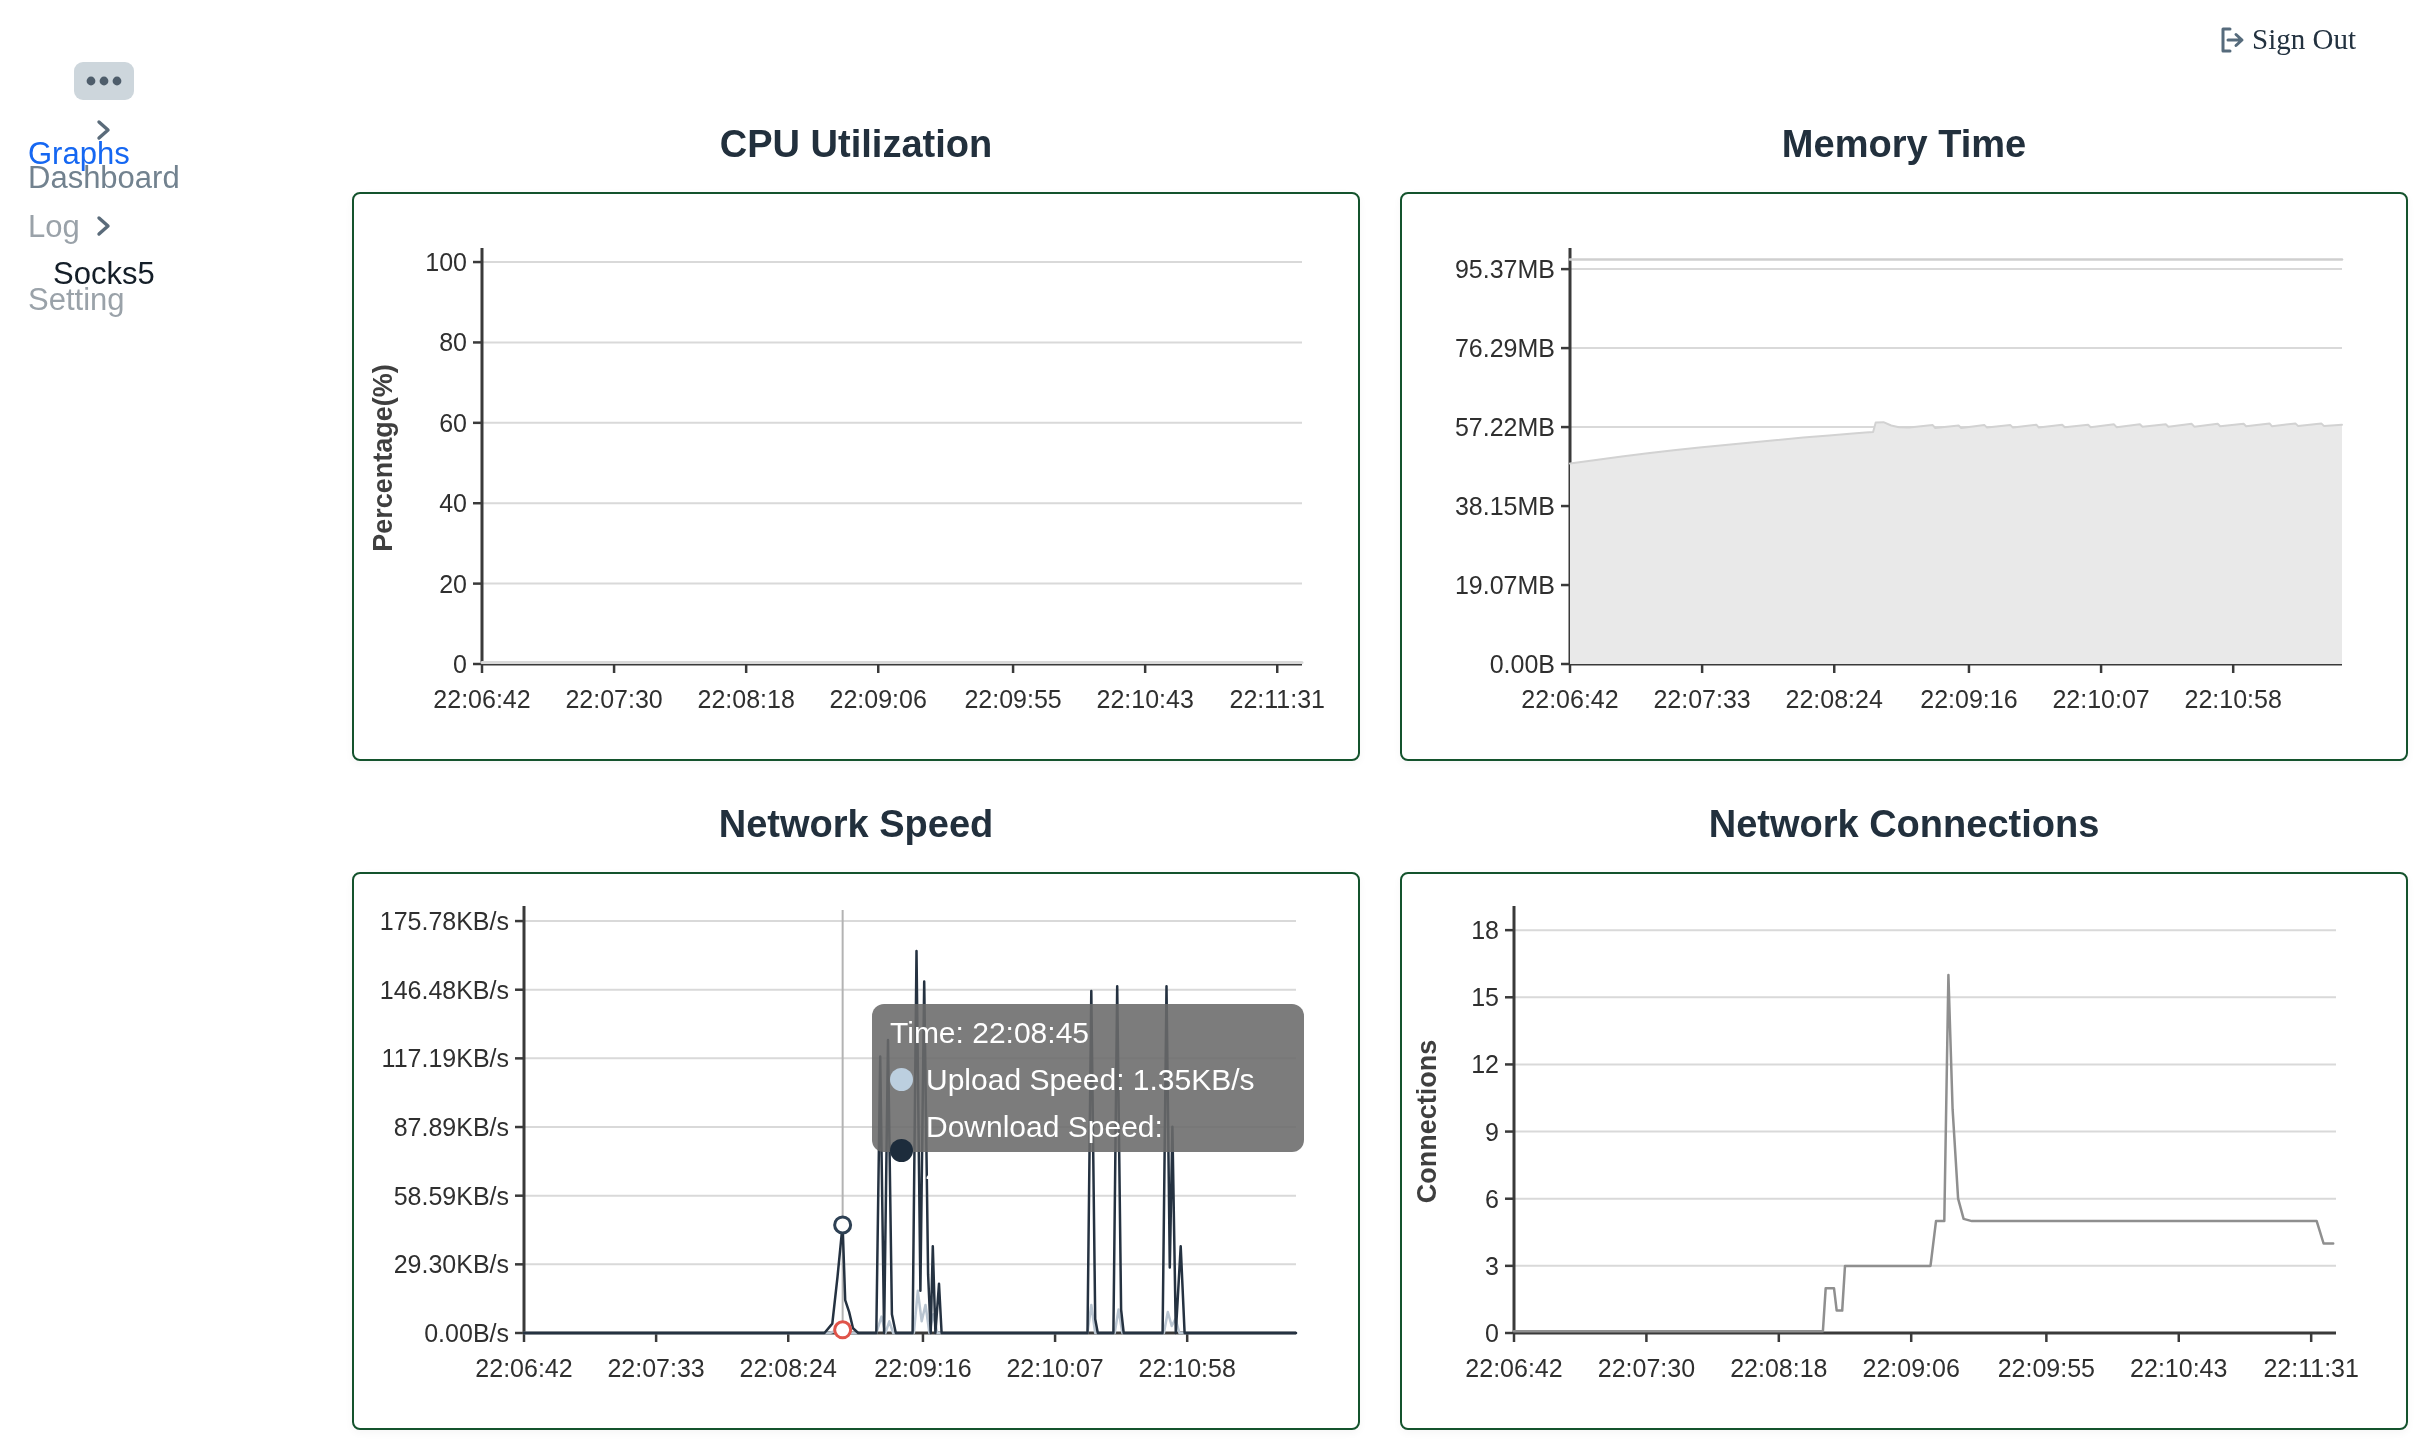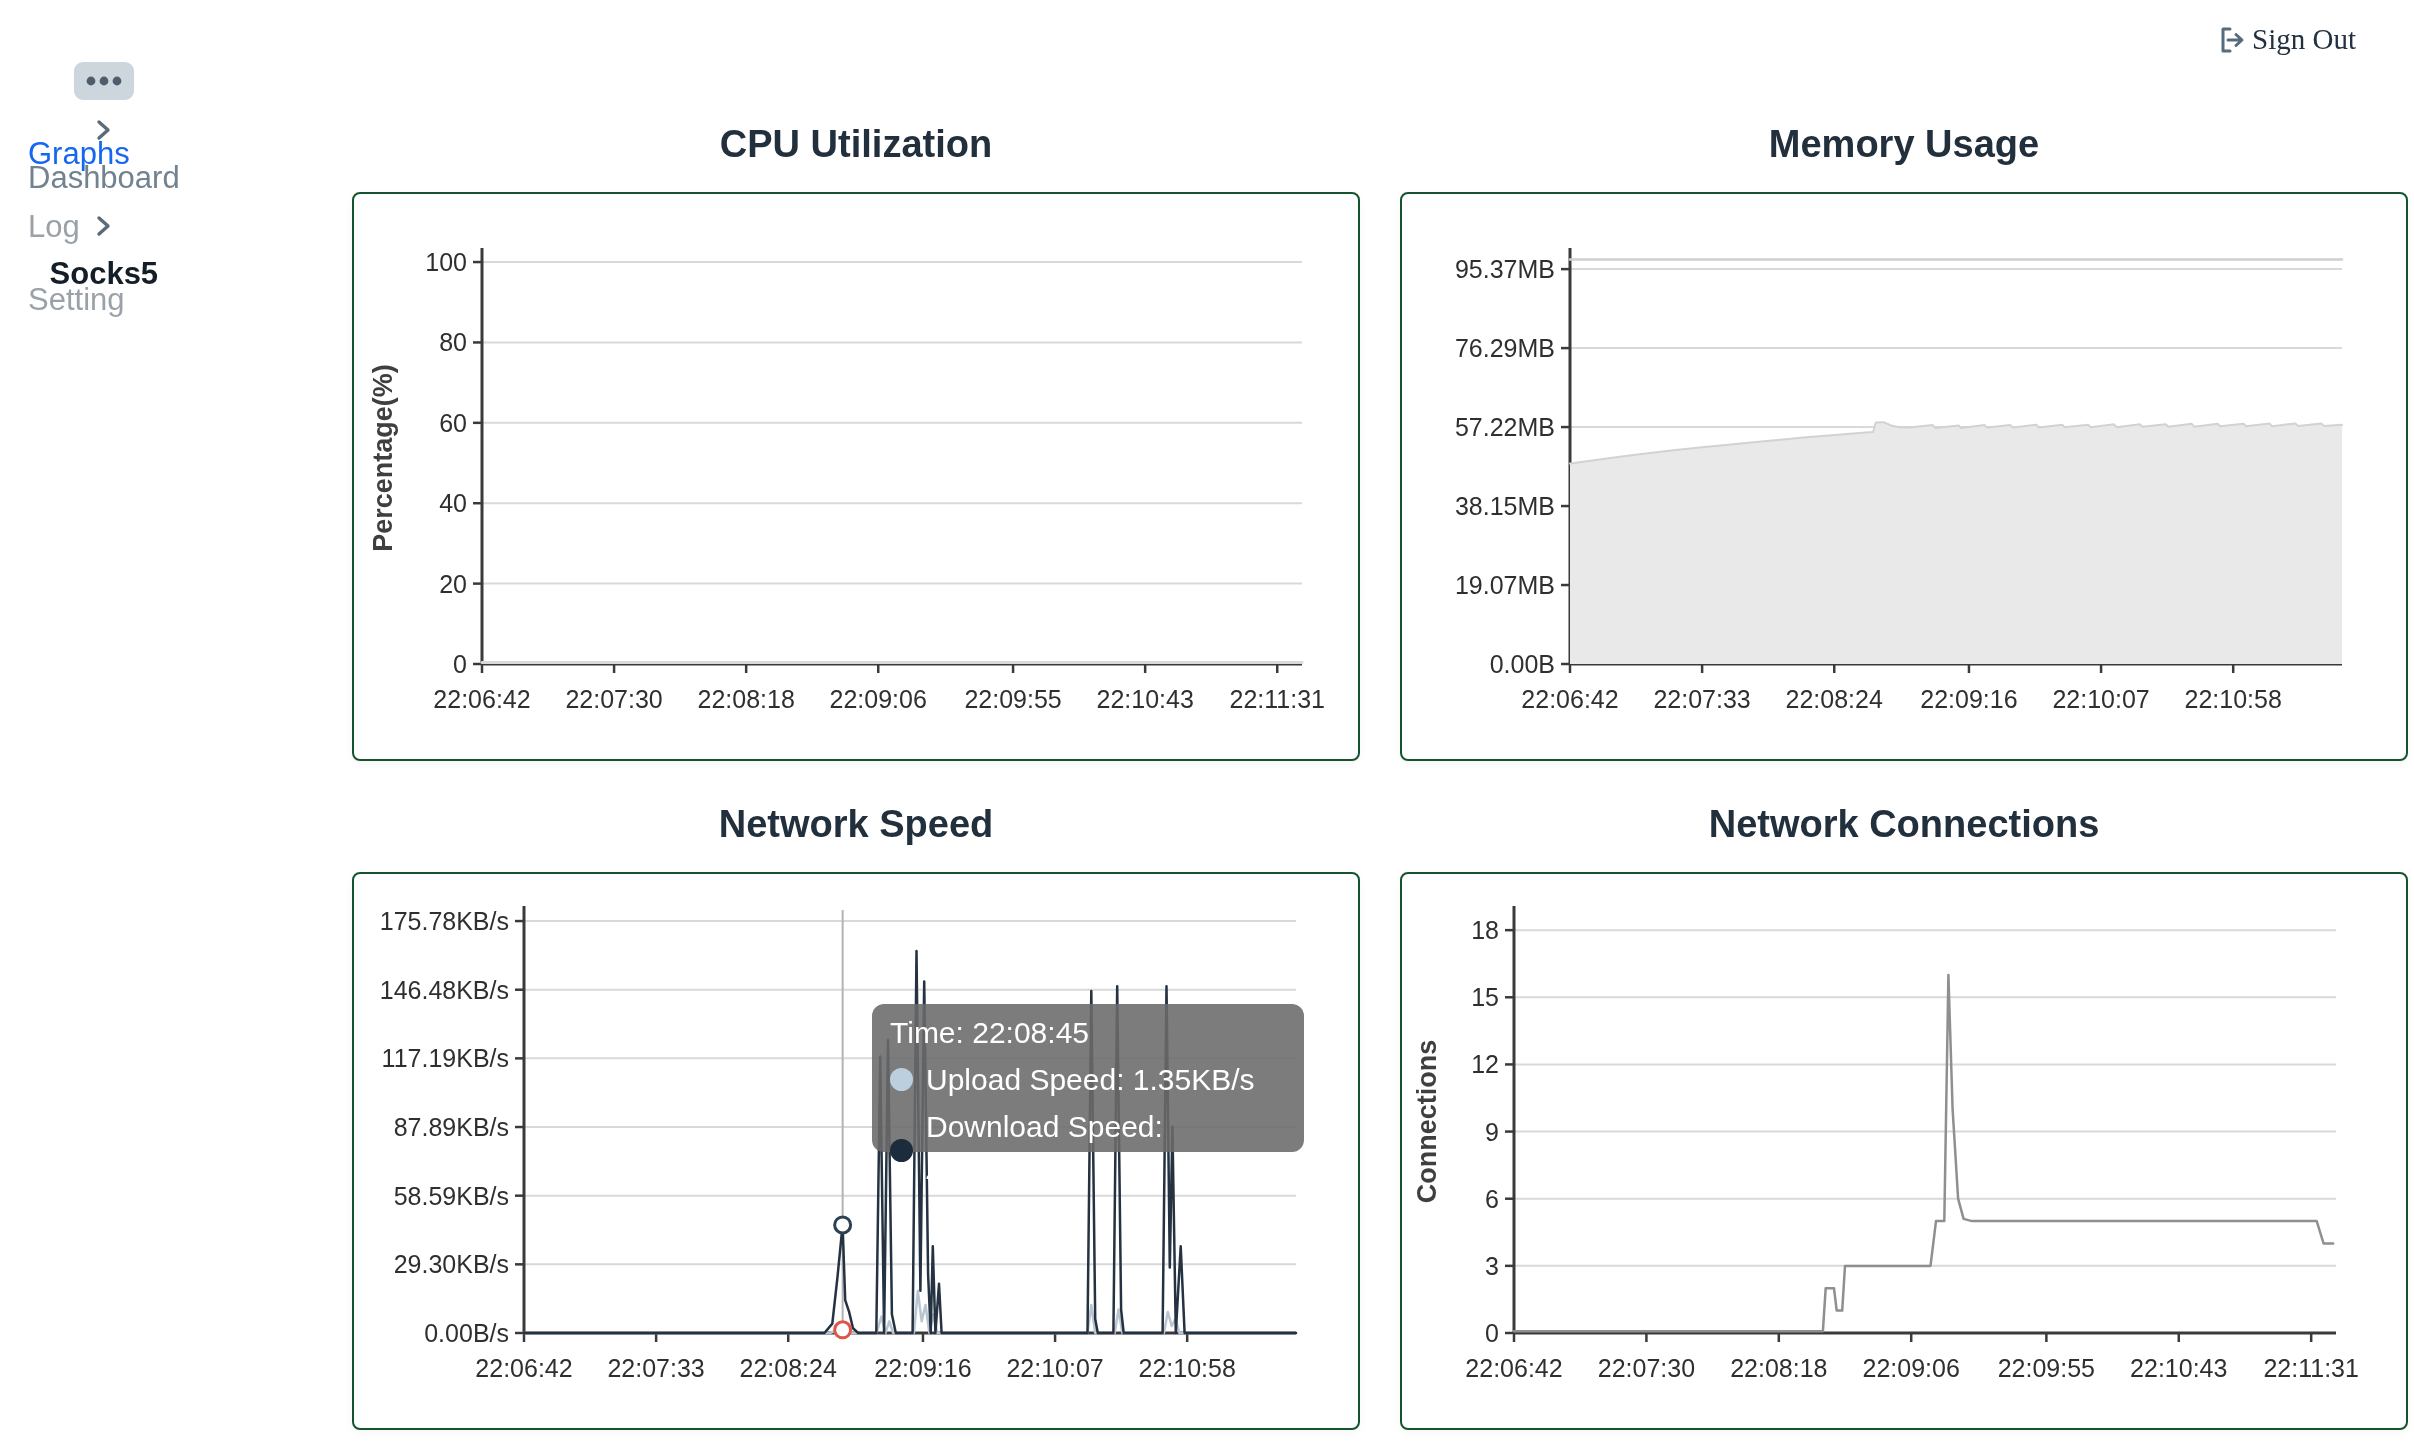--- a/index.html
+++ b/index.html
@@ -17,21 +17,21 @@
   }
   .breadcrumb{
     position:absolute;top:62px;left:28px;
     display:flex;align-items:center;gap:18px;flex-direction:column;
   }
   .crumb-menu{
     width:60px;height:38px;border:none;border-radius:9px;
     background:#cdd6dc;display:flex;align-items:center;justify-content:center;cursor:pointer;
   }
   .crumb-link{font-size:31px;color:#72828f;text-decoration:none;cursor:pointer;}
-  .crumb-current{font-size:31px;color:#141e28;font-weight:700;}
+  .crumb-current{font-size:31px;color:#141e28;font-weight:400;}
   
   .sidebar{position:absolute;top:138px;left:28px;display:flex;flex-direction:column;gap:41px;}
   .side-item{font-size:31px;color:#9aa2a9;text-decoration:none;cursor:pointer;line-height:32px;}
   .side-item.active{color:#1567f2;}
   
   .panel{position:absolute;width:1008px;}
   .panel h2{margin:0 0 26px 0;text-align:center;font-size:38px;font-weight:700;color:#22303d;line-height:44px;}
   .p1{left:352px;top:122px;}
   .p2{left:1400px;top:122px;}
   .p3{left:352px;top:802px;}
@@ -132,21 +132,21 @@
         <text x="923.234899328859" y="514" text-anchor="middle" font-size="25" fill="#2f2f2f">22:11:31</text>
         <line x1="128" y1="54" x2="128" y2="470" stroke="#3a3a3a" stroke-width="3"></line>
         <line x1="128" y1="470" x2="948" y2="470" stroke="#3a3a3a" stroke-width="3"></line>
         <path d="M128.0 468.4L948.0 468.4" fill="none" stroke="#d9d9d9" stroke-width="3" stroke-linejoin="round" stroke-linecap="round"></path>
         <text transform="translate(38,264) rotate(-90)" text-anchor="middle" font-size="27" font-weight="bold" fill="#3f3f3f">Percentage(%)</text>
       </svg>
   </div>
 </section>
 
 <section class="panel p2">
-  <h2>Memory Usage</h2>
+  <h2>Memory Time</h2>
   <div class="card">
     <svg width="1004" height="565" viewBox="0 0 1004 565">
         <line x1="168" y1="75.11352763819096" x2="940" y2="75.11352763819096" stroke="#d9d9d9" stroke-width="2"></line>
         <line x1="159" y1="75.11352763819096" x2="168" y2="75.11352763819096" stroke="#3a3a3a" stroke-width="2.5"></line>
         <text x="153" y="84.11352763819096" text-anchor="end" font-size="25" fill="#2f2f2f">95.37MB</text>
         <line x1="168" y1="154.08916582914574" x2="940" y2="154.08916582914574" stroke="#d9d9d9" stroke-width="2"></line>
         <line x1="159" y1="154.08916582914574" x2="168" y2="154.08916582914574" stroke="#3a3a3a" stroke-width="2.5"></line>
         <text x="153" y="163.08916582914574" text-anchor="end" font-size="25" fill="#2f2f2f">76.29MB</text>
         <line x1="168" y1="233.06894472361807" x2="940" y2="233.06894472361807" stroke="#d9d9d9" stroke-width="2"></line>
         <line x1="159" y1="233.06894472361807" x2="168" y2="233.06894472361807" stroke="#3a3a3a" stroke-width="2.5"></line>

